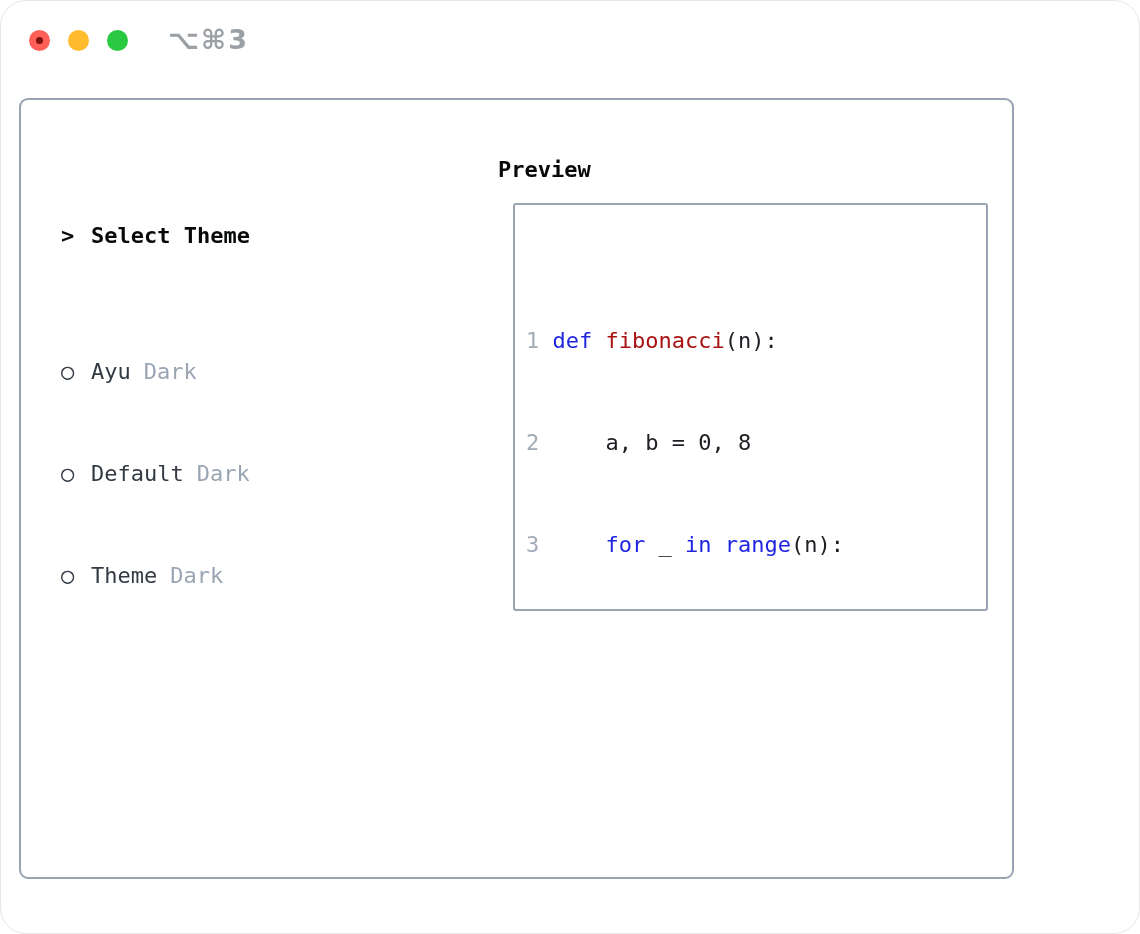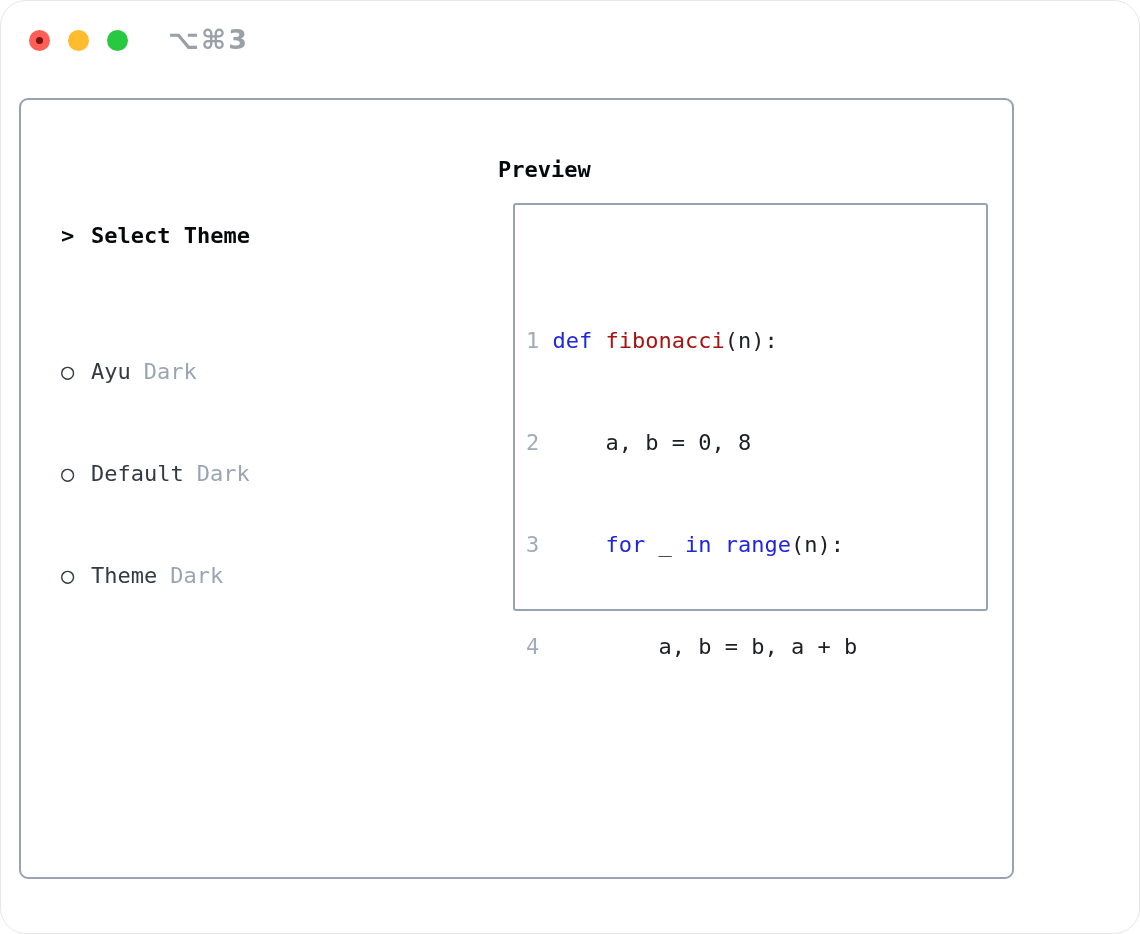--- a/index.html
+++ b/index.html
@@ -84,21 +84,20 @@
       
       
     </div>
 
     <div class="preview-title">Preview</div>
 
     <div class="pbox">
       <div class="cl"><span class="ln">1</span><span class="kw">def </span><span class="fn">fibonacci</span><span class="pl">(n):</span></div>
       <div class="cl"><span class="ln">2</span><span class="pl">    a, b = 0, 8</span></div>
       <div class="cl"><span class="ln">3</span><span class="pl">    </span><span class="kw">for</span><span class="pl"> _ </span><span class="kw">in</span><span class="pl"> </span><span class="kw">range</span><span class="pl">(n):</span></div>
-      <div class="cl"><span class="ln">4</span><span class="pl">        a, b = b, a + b</span></div>
 
       <div class="spacer"></div>
 
       
       
       
     </div>
 
   </div>
 </div>

